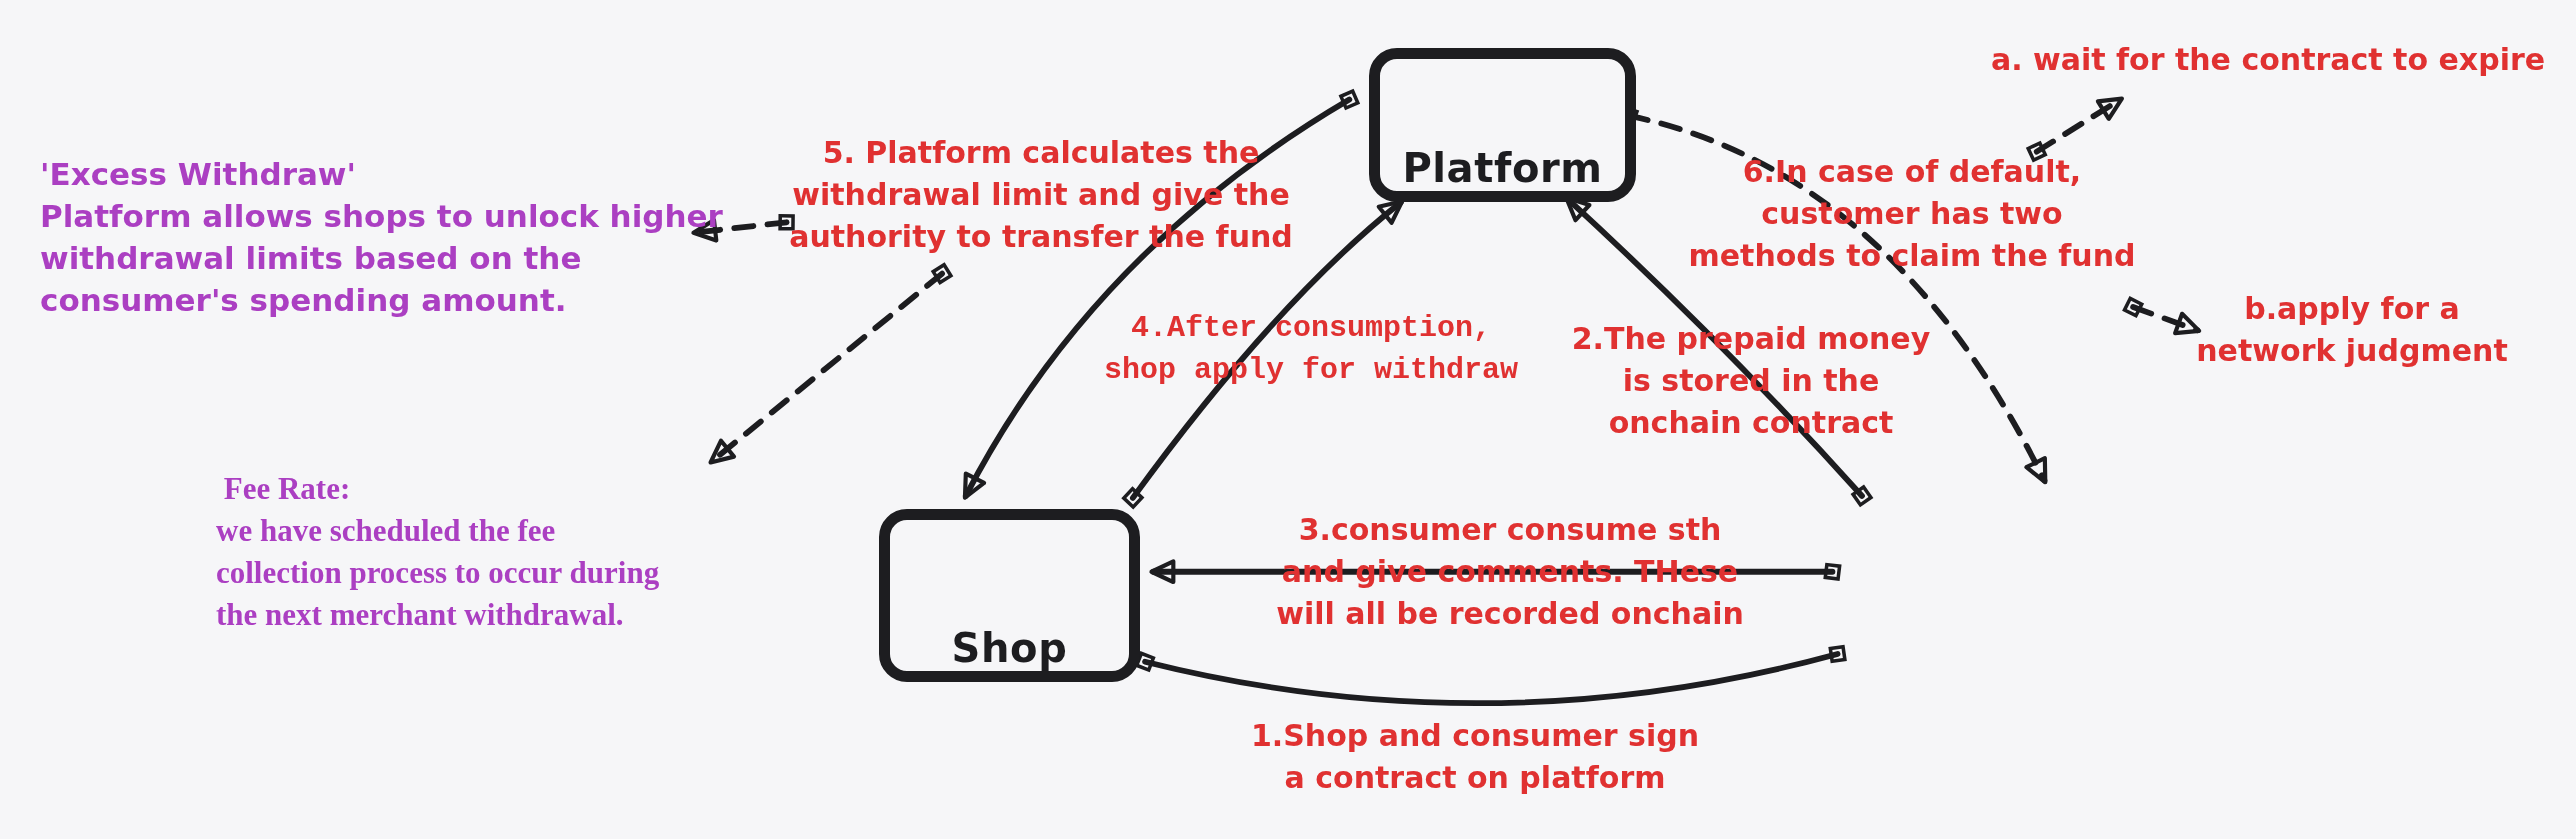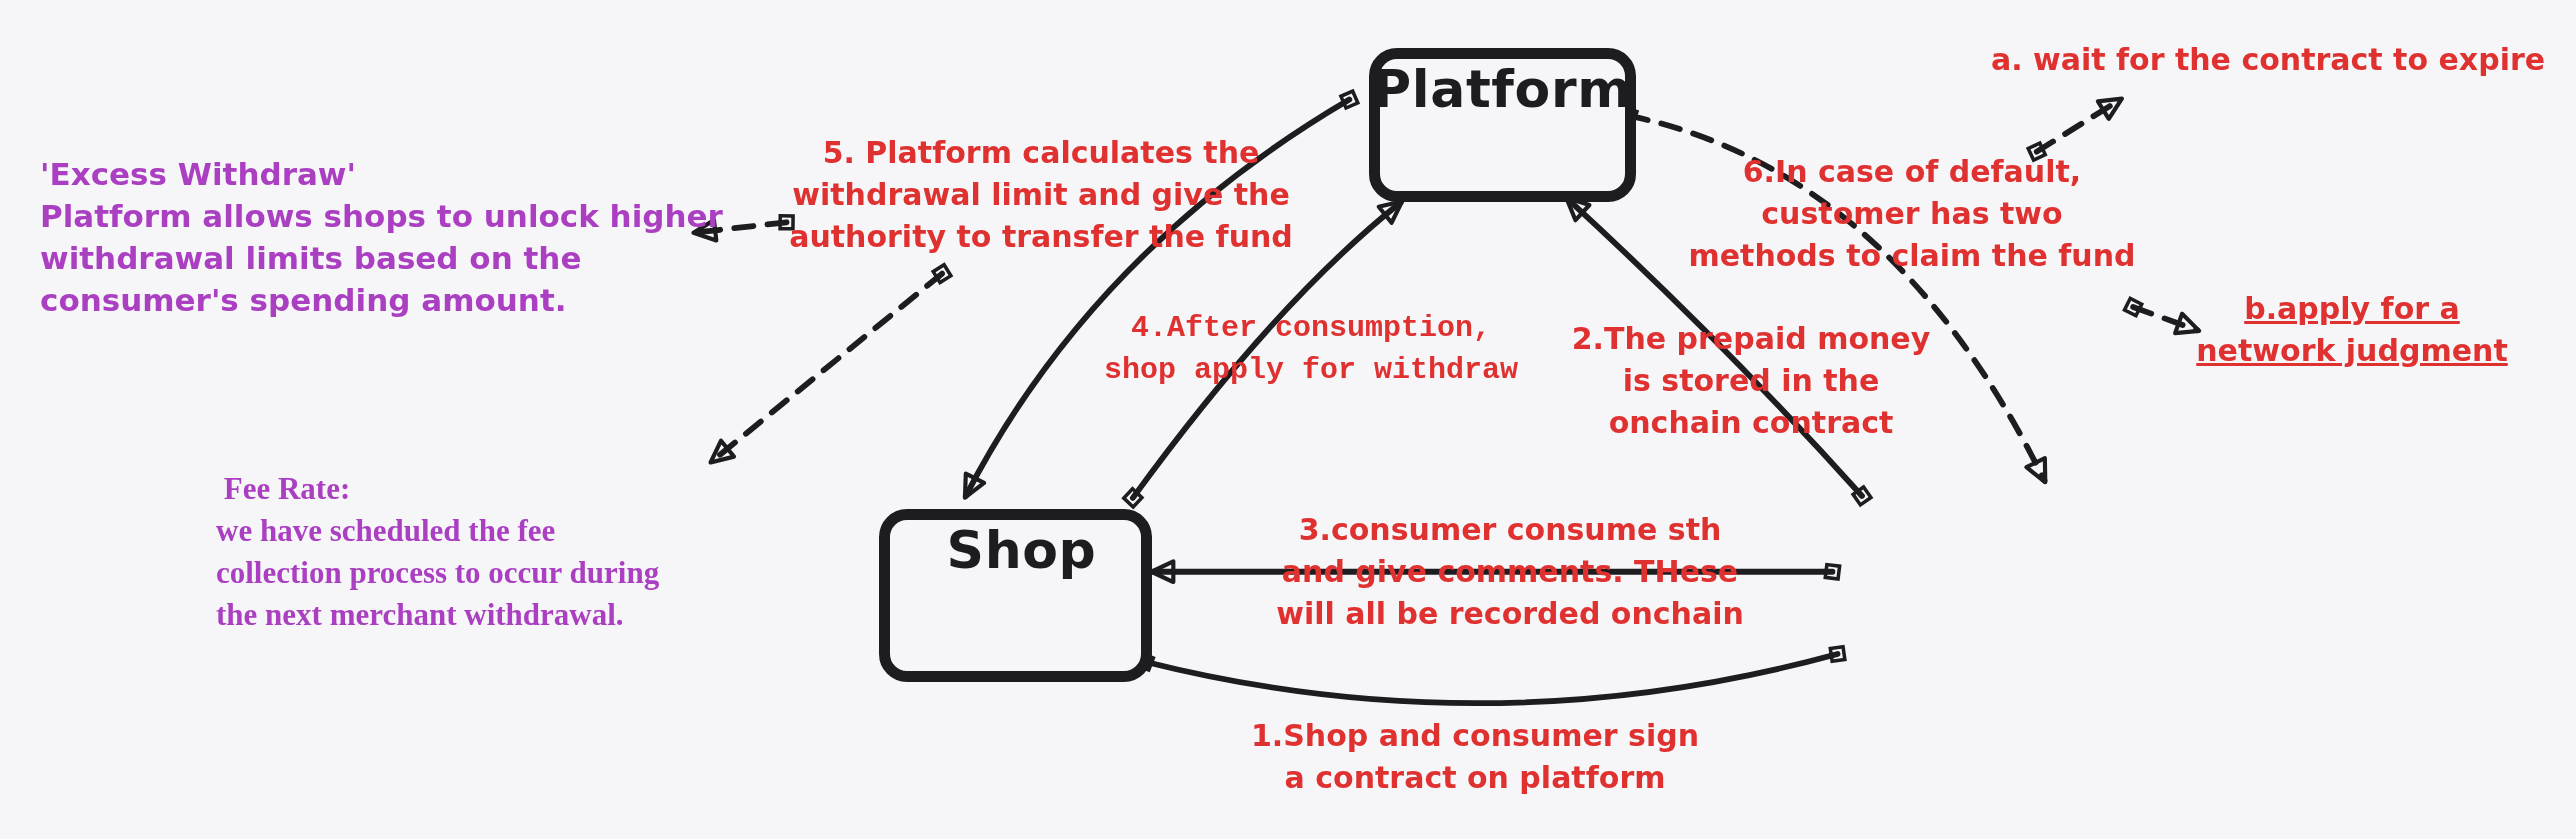--- a/index.html
+++ b/index.html
@@ -9,22 +9,22 @@
   body{background:var(--bg);}
   .canvas{
     position:relative;width:2576px;height:839px;background:var(--bg);
     font-family:"DejaVu Sans",sans-serif;overflow:hidden;
   }
   .arrows{position:absolute;left:0;top:0;width:2576px;height:839px;}
   .arrow{fill:none;stroke:var(--ink);stroke-width:9;stroke-linecap:round;}
   .arrow.dashed{stroke-dasharray:30 22;}
   .node{
     position:absolute;border:11px solid var(--ink);border-radius:28px;
-    background:var(--bg);display:flex;align-items:flex-start;justify-content:center;
-    color:var(--ink);font-weight:700;font-size:52px;letter-spacing:0.6px;
+    background:var(--bg);display:flex;align-items:flex-end;justify-content:center;
+    color:var(--ink);font-weight:700;font-size:40px;letter-spacing:0.6px;
   }
   .note{
     position:absolute;font-weight:700;white-space:pre-wrap;width:max-content;
     line-height:42px;font-size:30px;
   }
   .note.red{color:var(--red);}
   .note.purple{color:var(--purple);font-size:31px;}
   .note.centered{text-align:center;transform:translateX(-50%);}
 </style>
 </head>
@@ -51,21 +51,21 @@
     <path class="arrow dashed" d="M 3170 236 L 3300 155" marker-start="url(#sq)" marker-end="url(#tri)"></path>
     <path class="arrow dashed" d="M 3320 478 L 3420 514" marker-start="url(#sq)" marker-end="url(#tri)"></path>
     <path class="arrow dashed" d="M 1224 346 L 1082 362" marker-start="url(#sq)" marker-end="url(#tri)"></path>
     <path class="arrow dashed" d="M 1466 426 L 1108 718" marker-start="url(#sq)" marker-end="url(#tri)"></path>
   </svg>
 
   <div class="node" style="left:1369px;top:48px;width:245px;height:132px;">
     <span>Platform</span>
   </div>
 
-  <div class="node" style="left:879px;top:509px;width:239px;height:151px;padding-left:12px;">
+  <div class="node" style="left:879px;top:509px;width:239px;height:151px;">
     <span>Shop</span>
   </div>
 
 
   <div class="note purple" style="left:40px;top:153px;">'Excess Withdraw'
 Platform allows shops to unlock higher
 withdrawal limits based on the
 consumer's spending amount.</div>
 
   <div class="note purple" style="left:216px;top:468px;font-family:Liberation Serif, serif;"> Fee Rate:
@@ -83,21 +83,21 @@
   <div class="note red centered" style="left:1751px;top:318px;">2.The prepaid money
 is stored in the
 onchain contract</div>
 
   <div class="note red centered" style="left:1912px;top:151px;">6.In case of default,
 customer has two
 methods to claim the fund</div>
 
   <div class="note red centered" style="left:2268px;top:39px;">a. wait for the contract to expire</div>
 
-  <div class="note red centered" style="left:2352px;top:288px;text-decoration:underline;">b.apply for a
+  <div class="note red centered" style="left:2352px;top:288px;">b.apply for a
 network judgment</div>
 
   <div class="note red centered" style="left:1510px;top:509px;">3.consumer consume sth
 and give comments. THese
 will all be recorded onchain</div>
 
   <div class="note red centered" style="left:1475px;top:715px;">1.Shop and consumer sign
 a contract on platform</div>
 
 </div>

